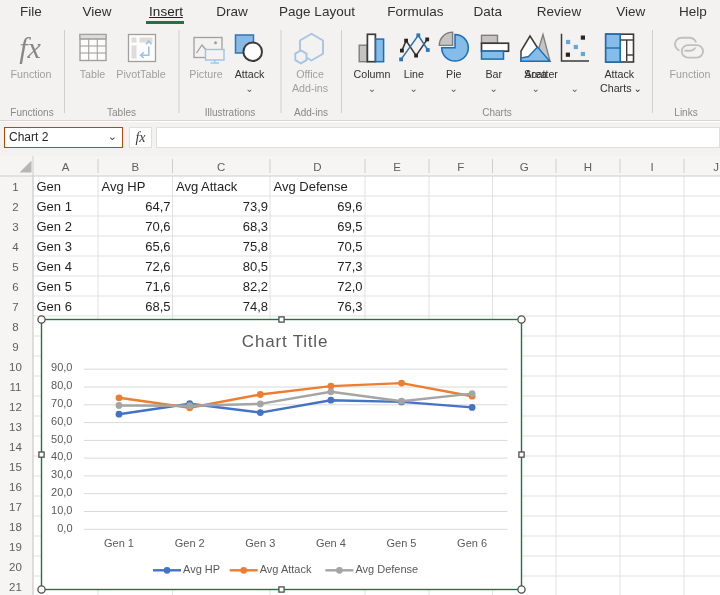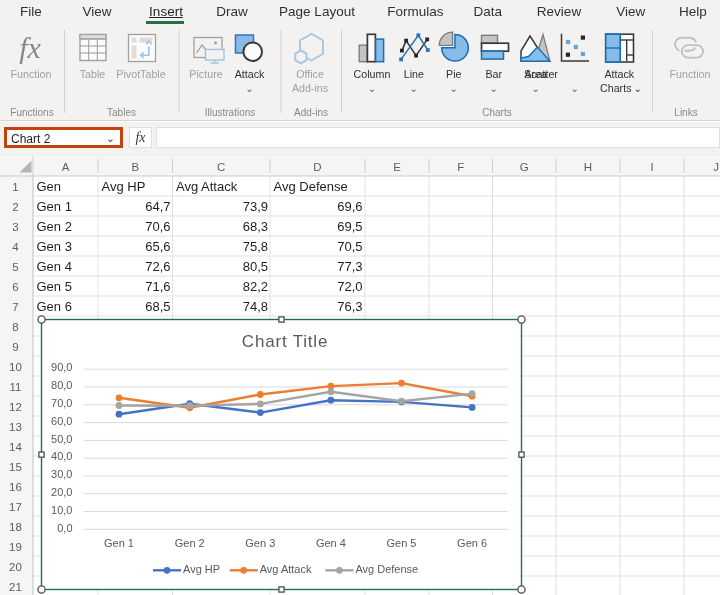--- a/index.html
+++ b/index.html
@@ -6,21 +6,21 @@
 #app { position:relative; width:720px; height:595px;padding-left:40px; }
 #ribbon { position:absolute; left:0; top:0; width:720px; height:121px; background:#f3f2f1;
   border-bottom:1px solid #d8d6d4; }
 .tab,.tabsel { position:absolute; top:4px; transform:translateX(-50%); font-size:13.5px; color:#323130; white-space:nowrap; }
 .tabsel { color:#252423;text-decoration:underline; }
 .rlbl { position:absolute; top:68px; transform:translateX(-50%); font-size:10.7px; color:#605e5c; white-space:nowrap; }
 .chev { position:absolute; transform:translateX(-50%); font-size:10px; color:#605e5c; line-height:8px; }
 .chin { font-size:10px; }
 .glbl { position:absolute; top:107px; transform:translateX(-50%); font-size:10px; color:#8a8886; white-space:nowrap; }
 #fbar { position:absolute; left:0; top:122px; width:720px; height:34px; background:#f3f2f1; }
-#namebox { position:absolute; left:4px; top:5px; width:119px; height:21px; background:#fff; border:3px solid #c2410c; font-size:12px; color:#252423; line-height:19px; padding-left:4px; }
+#namebox { position:absolute; left:4px; top:5px; width:119px; height:21px; background:#fff; border:1px solid #c2410c; font-size:12px; color:#252423; line-height:19px; padding-left:4px; }
 #namebox .dd { position:absolute; right:5px; top:-1px; font-size:11px; color:#444; }
 #fxbox { position:absolute; left:129px; top:5px; width:23px; height:21px; background:#fff; border:1px solid #e1dfdd; text-align:center; font-family:"Liberation Serif",serif; font-style:italic; font-size:14px; color:#3b3a39; line-height:19px; }
 #formula { position:absolute; left:156px; top:5px; width:564px; height:21px; background:#fff; border:1px solid #e1dfdd; }
 </style></head>
 <body>
 <div id="app">
 <div id="ribbon"></div>
 <div class="tab" style="left:31px">File</div>
 <div class="tab" style="left:97px">View</div>
 <div class="tabsel" style="left:166px">Insert</div>

